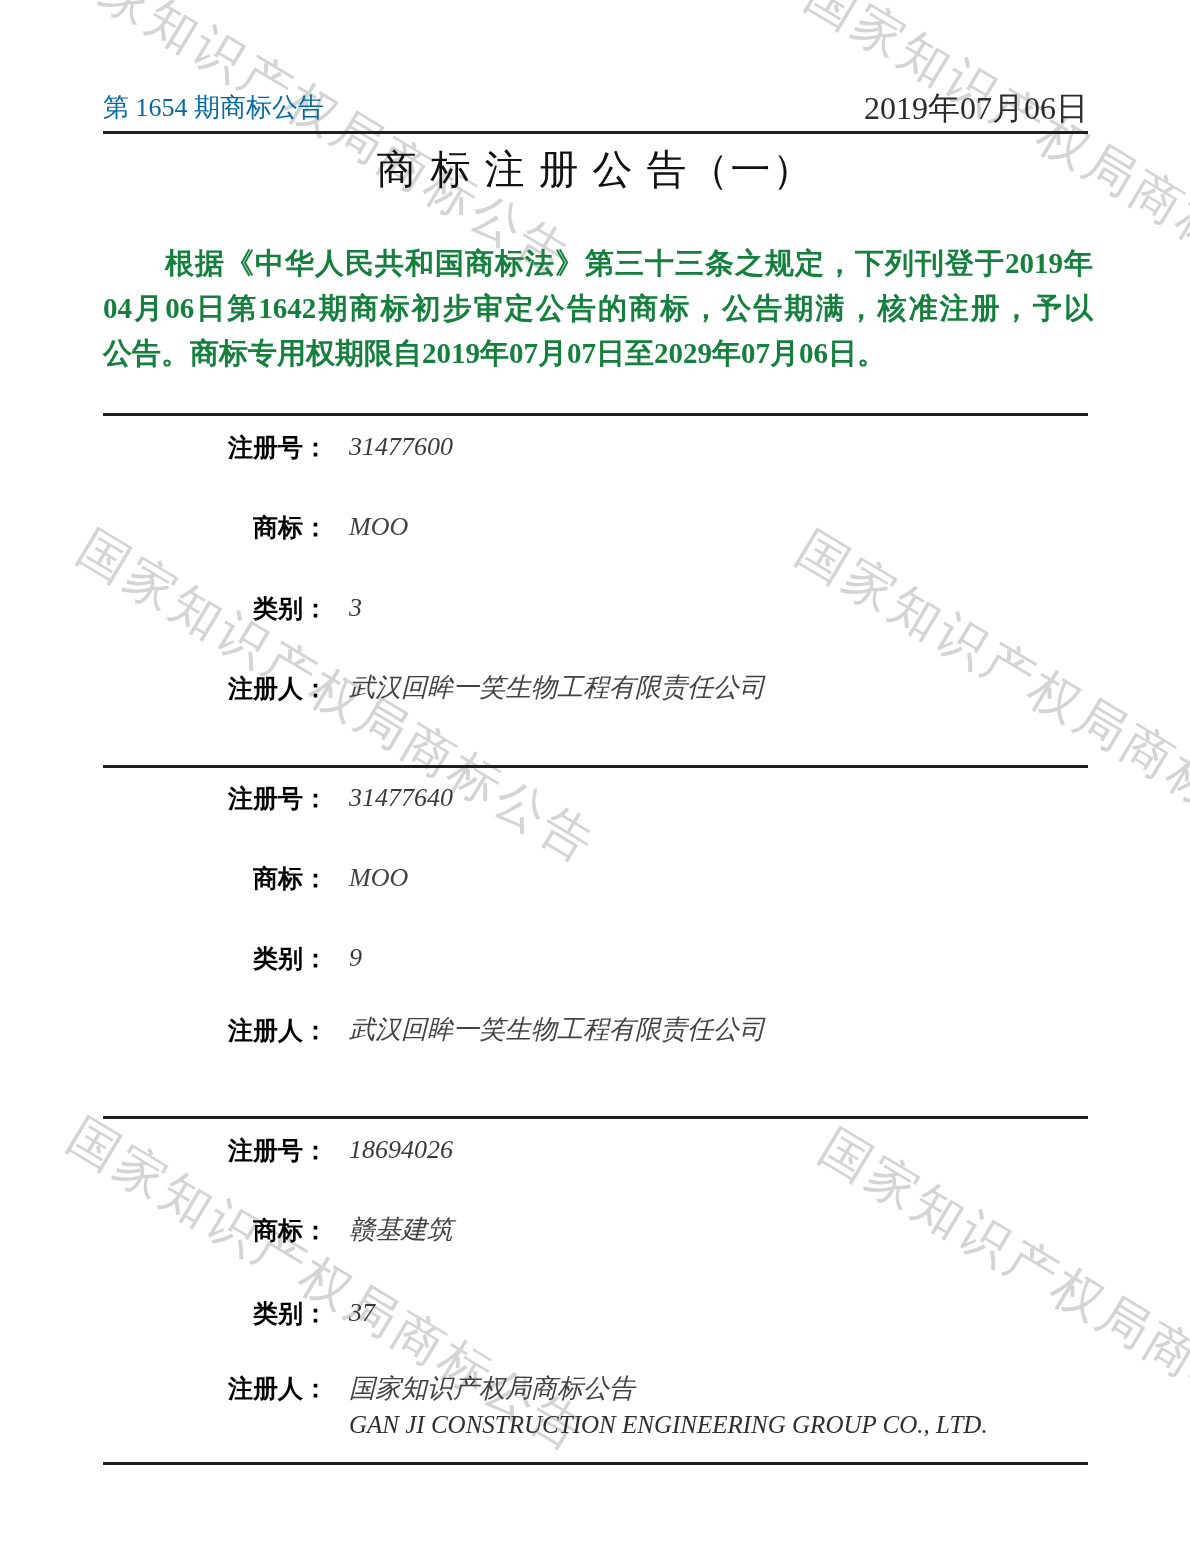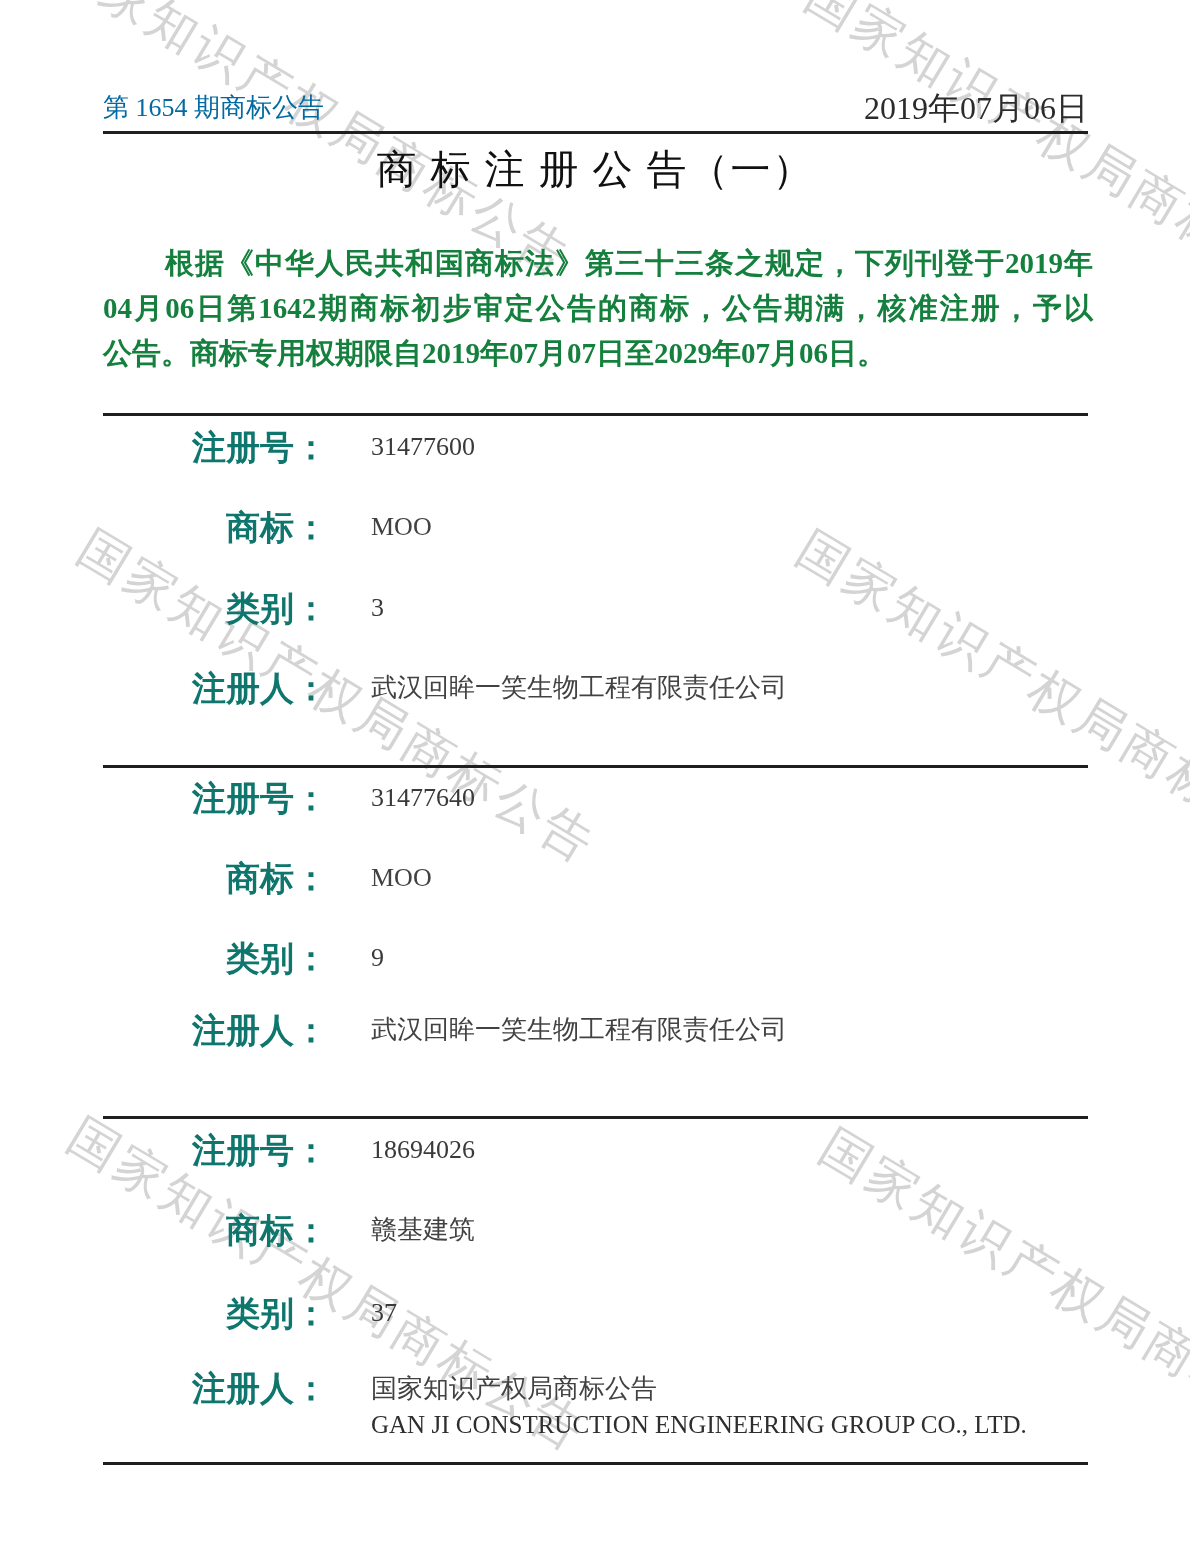--- a/index.html
+++ b/index.html
@@ -62,27 +62,28 @@
   .rule-3{top:1116px;}
   .rule-4{top:1462px;}
   
   .row{
     position:absolute;left:103px;width:1000px;
     line-height:34px;z-index:2;white-space:nowrap;
   }
   .lbl{
     display:inline-block;width:225px;text-align:right;
     font-family:"Liberation Sans","DejaVu Sans",sans-serif;
-    font-weight:bold;font-size:34px;color:#0f766e;
+    font-weight:bold;font-size:25px;color:#000000;
     vertical-align:top;
   }
   .val{
-    display:inline-block;margin-left:39px;
+    display:inline-block;margin-left:17px;
     font-size:26px;color:#424242;
     vertical-align:top;
+    font-style:italic;
   }
   .val.num{color:#3a3a3a;}
   .val .cn-line{line-height:36px;}
   .val .en-line{line-height:36px;color:#2e2e2e;font-size:25px;}
 </style>
 </head>
 <body>
 
 <div class="page">
 

